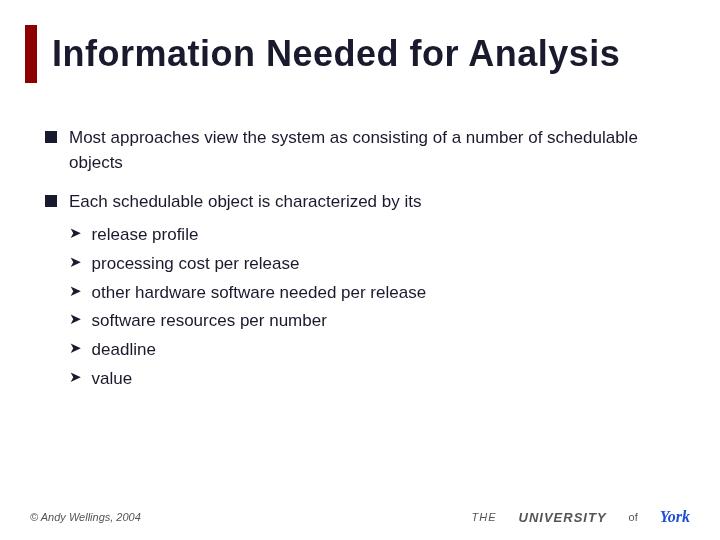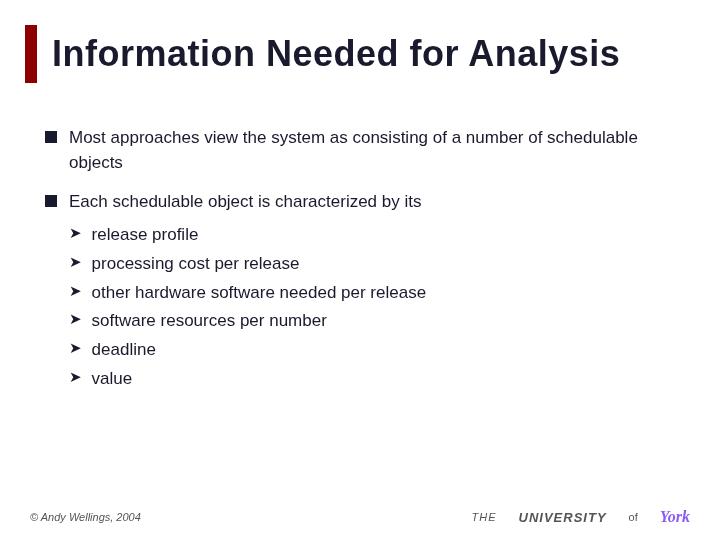--- a/index.html
+++ b/index.html
@@ -138,21 +138,21 @@
       font-weight: bold;
     }
 
     .uni-text-of {
       font-size: 11px;
       color: #555;
     }
 
     .uni-text-york {
       font-size: 16px;
-      color: #8b5cf6;
+      color: #1d4ed8;
       font-style: italic;
       font-weight: bold;
       font-family: Georgia, serif;
     }
   </style>
 </head>
 <body>
 
 <div class="slide">
 

